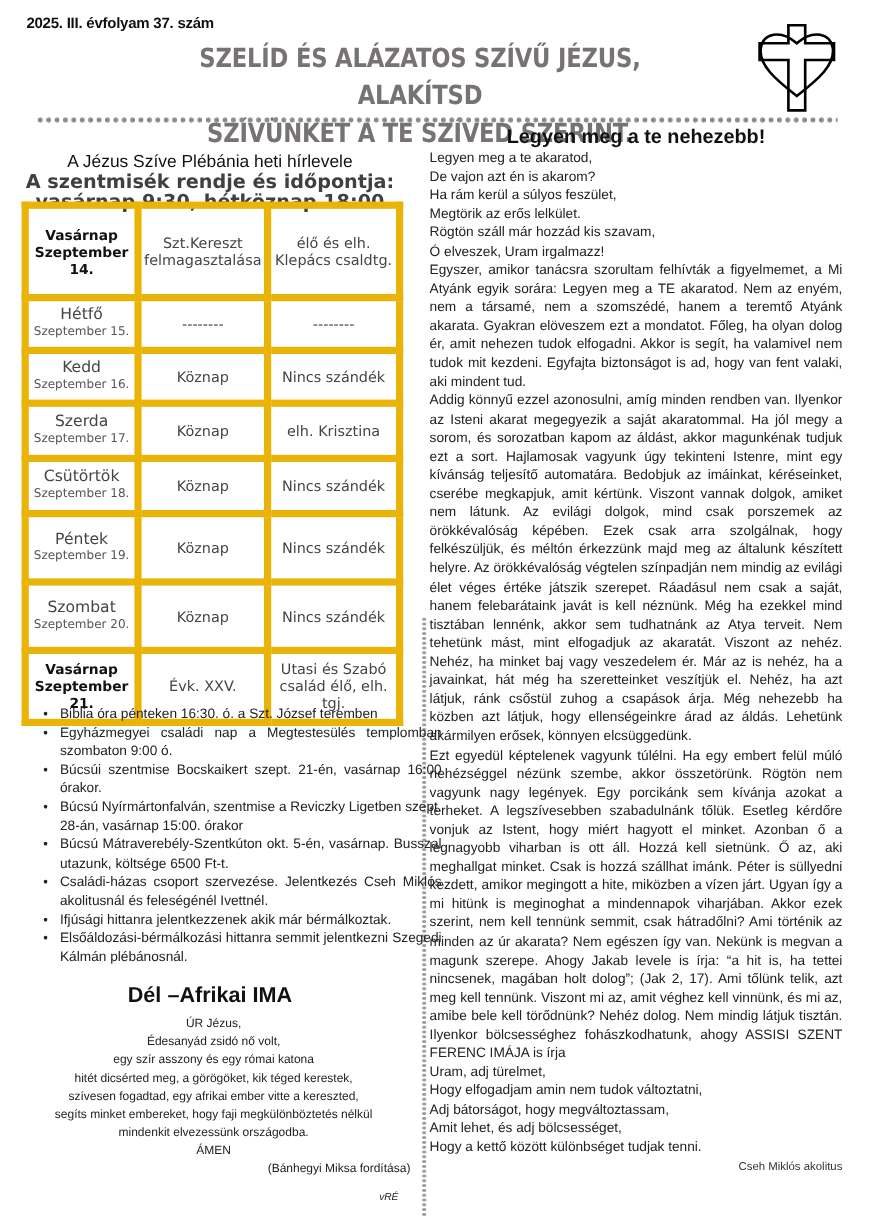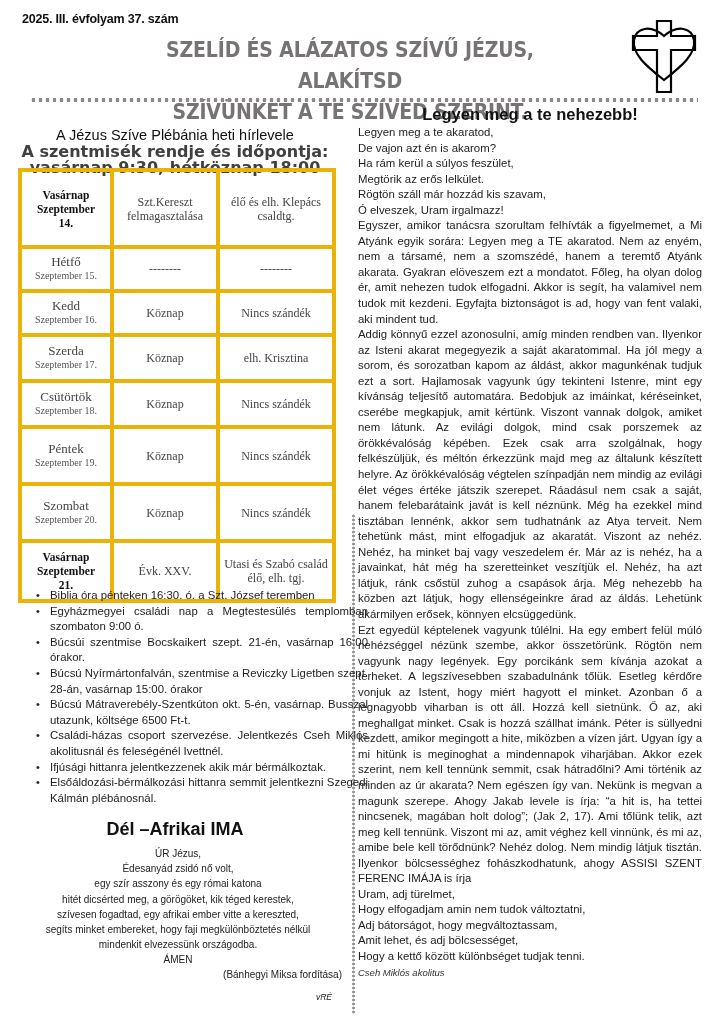--- a/index.html
+++ b/index.html
@@ -10,39 +10,39 @@
   .dots-h { position:absolute; left:30px; top:97px; width:668px; height:6px;
     background-image: radial-gradient(circle, #8a8a8a 1.9px, transparent 2.1px);
     background-size:7px 6px; background-repeat:repeat-x; }
   .dots-v { position:absolute; left:351px; top:514px; width:5px; height:500px;
     background-image: radial-gradient(circle, #9a9a9a 1.4px, transparent 1.6px);
     background-size:5px 4px; background-repeat:repeat-y; }
   .left { position:absolute; left:0; top:106px; width:350px; }
   .parish { text-align:center; font-size:14.5px; margin-top:20px; line-height:18px; }
   .masses { text-align:center; font-size:16px; font-weight:bold; color:#404040; line-height:16px; font-family:"DejaVu Sans", sans-serif; }
   table.sched { position:absolute; left:18px; top:168px; width:318px; border-collapse:collapse; font-family:"DejaVu Sans", sans-serif; }
-  table.sched td { border:4px solid #eab308; text-align:center; vertical-align:middle; color:#444; font-size:12px; line-height:14px; padding:0 2px;font-family:Liberation Serif, serif; }
+  table.sched td { border:6px solid #eab308; text-align:center; vertical-align:middle; color:#444; font-size:12px; line-height:14px; padding:0 2px; }
   table.sched td.day { width:84px; }
   table.sched td.c2 { width:98px; }
   .dname { font-size:13px; color:#444; }
   .ddate { font-size:10px; color:#555; }
   .bold-day { font-weight:bold; color:#111; font-size:11.5px; line-height:14px; }
   ul.notes { position:absolute; left:18px; top:576px; width:318px; margin:12px; padding:0 0 0 20px; list-style:none; font-size:11.4px; line-height:15.6px; color:#222; }
   ul.notes li { position:relative; text-align:justify; text-align-last:left; }
   ul.notes li::before { content:"•"; position:absolute; left:-14px; top:0; font-size:11px; }
   .prayer-title { position:absolute; left:0; width:350px; top:819px; text-align:center; font-size:18px; font-weight:bold; }
   .prayer { position:absolute; left:20px; width:316px; top:846px; text-align:center; font-size:10px; line-height:15.2px; color:#222; }
   .translator { position:absolute; right:382px; top:969px; font-size:10px; color:#222; }
   .sig-left { position:absolute; right:392px; top:992px; font-size:8.5px; font-style:italic; color:#222; }
   .right { position:absolute; left:358px; top:104px; width:344px; }
   .rtitle { text-align:center; font-size:16.5px; font-weight:bold; line-height:20px; margin-bottom:1px; }
   .rbody { font-size:11.4px; line-height:15.55px; color:#222; }
   .rbody .ln { display:block; }
   .rbody .par { display:block; text-align:justify; text-align-last:left; }
-  .rsig { text-align:left; font-size:9.5px; font-style:italic; margin-top:2px; color:#333; }
+  .rsig { text-align:right; font-size:9.5px; margin-top:2px; color:#333; }
 </style>
 </head>
 <body>
 
 <div class="issue">2025. III. évfolyam 37. szám</div>
 
 <div class="headline">
   <div>SZELÍD ÉS ALÁZATOS SZÍVŰ JÉZUS, ALAKÍTSD</div>
   <div>SZÍVÜNKET A TE SZÍVED SZERINT.</div>
 </div>

